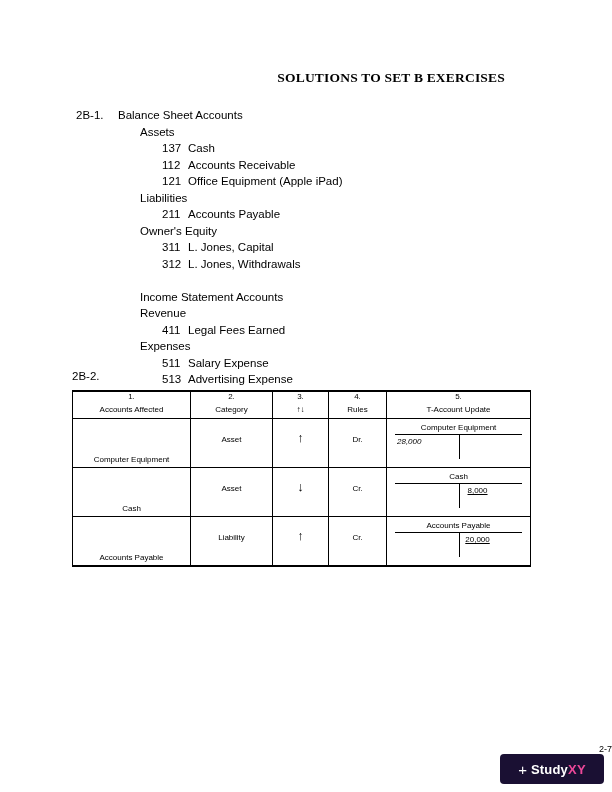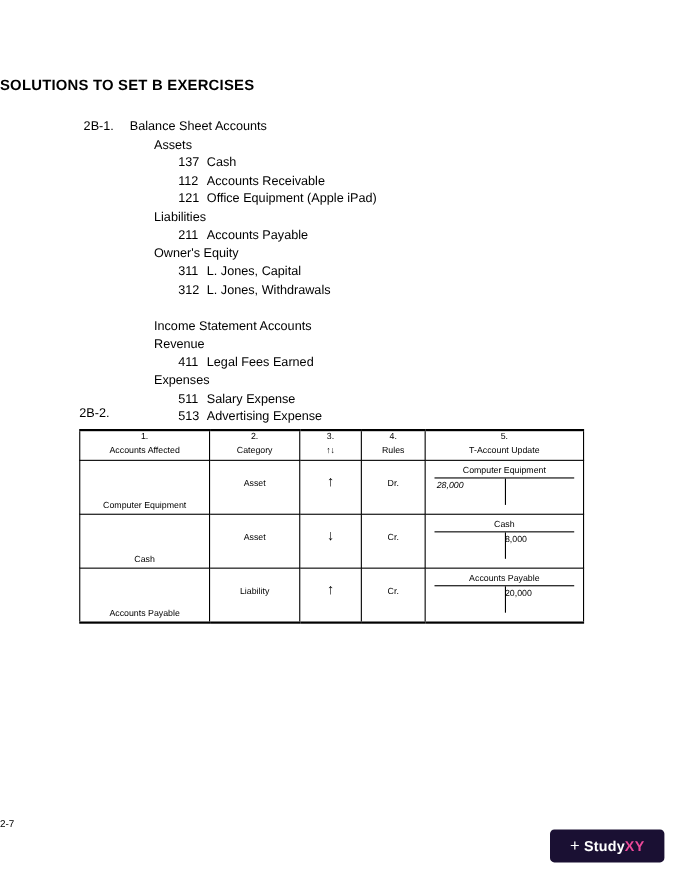--- a/index.html
+++ b/index.html
@@ -18,24 +18,25 @@
   .page {
     position: relative;
     width: 612px;
     height: 792px;
   }
   .doc-title {
     position: absolute;
     top: 70px;
     left: 0;
     width: 505px;
-    text-align: left;
+    text-align: right;
     font-size: 13.5px;
     font-weight: bold;
     letter-spacing: 0.2px;
+    font-family: Liberation Serif, serif;
   }
 
   
   .ex1 {
     position: absolute;
     top: 107px;
     left: 72px;
     width: 460px;
     font-size: 11.5px;
     line-height: 16.5px;
@@ -176,35 +177,36 @@
     left: 0;
     top: 2px;
     width: 48%;
     text-align: left;
     font-size: 8px;
     padding-left: 2px;
     font-style: italic;
   }
   .t-credit {
     position: absolute;
-    right: 0;
+    right: 12px;
     top: 2px;
     width: 48%;
-    text-align: left;
+    text-align: center;
     font-size: 8px;
     padding-right: 2px;
+    text-decoration: underline;
   }
 
   
   .page-num {
     position: absolute;
     top: 744px;
     left: 0;
     width: 612px;
-    text-align: left;
+    text-align: right;
     font-size: 9px;
   }
   .watermark {
     position: absolute;
     right: 8px;
     bottom: 8px;
     width: 104px;
     height: 30px;
     background: #1a1033;
     border-radius: 4px;

